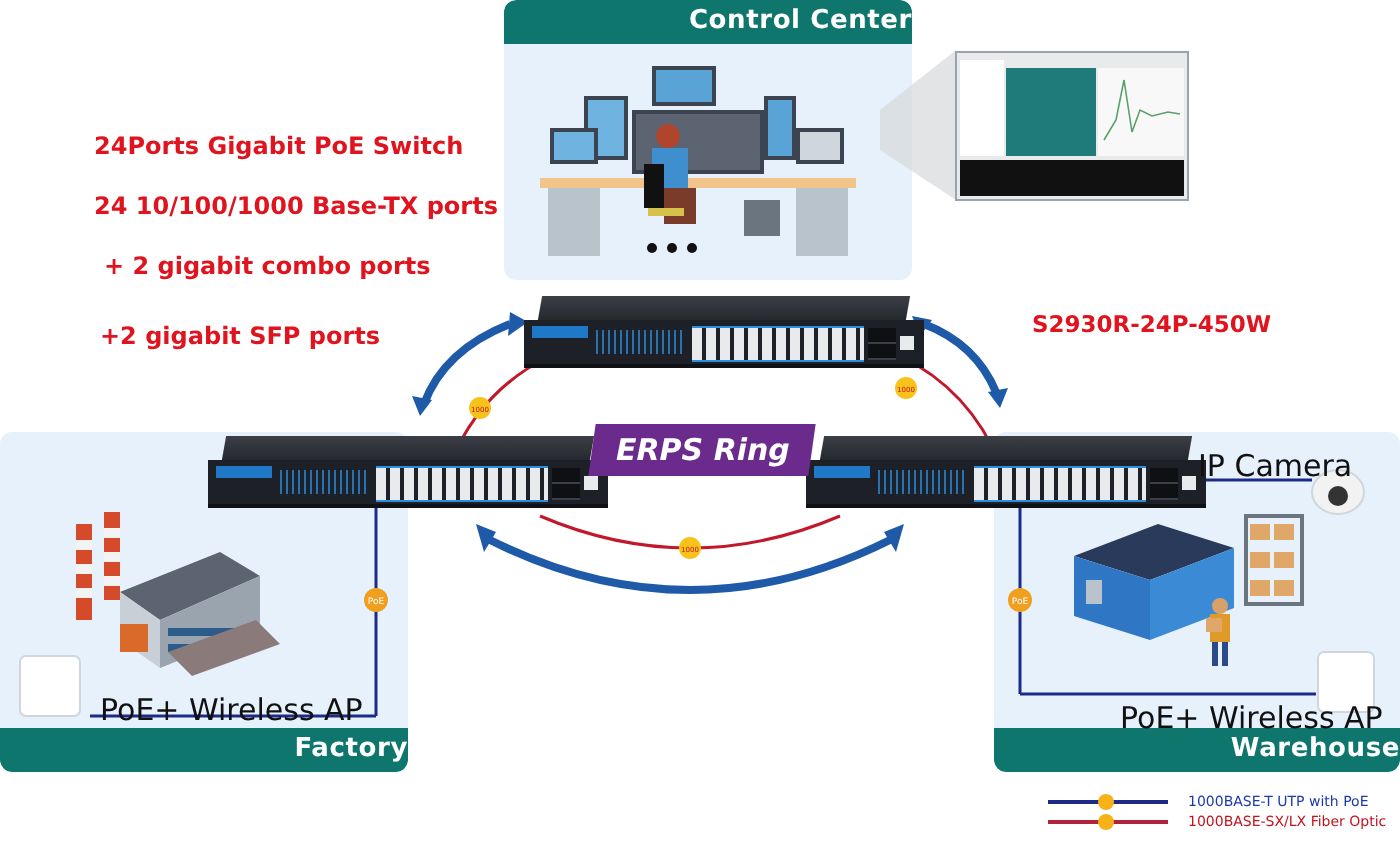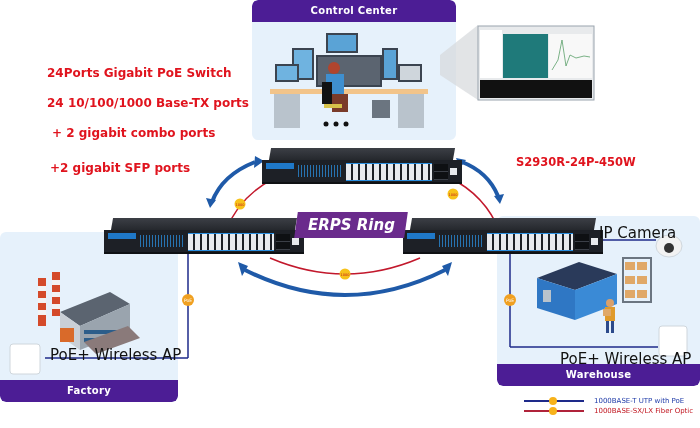--- a/index.html
+++ b/index.html
@@ -1,25 +1,25 @@
 <!DOCTYPE html>
 <html><head>
 <meta charset="utf-8">
 <style>
   * { box-sizing: border-box; margin: 0; padding: 0; }
   html, body { width: 700px; height: 428px; background: #ffffff; overflow: hidden; }
   body { position: relative; font-family: "DejaVu Sans", sans-serif; }
 
   .zone { position: absolute; background: #e6f1fb; border-radius: 6px; overflow: hidden; }
-  .zone-header { position: absolute; left: 0; right: 0; height: 22px; background: #4c1d95;
-     color: #ffffff; font-family: "DejaVu Sans", sans-serif; font-weight: bold; font-size: 10px;
-     text-align: center; line-height: 22px; letter-spacing: 0.3px; }
+  .zone-header { position: absolute; left: 0; right: 0; height: 22px; background: #0f766e;
+     color: #ffffff; font-family: "DejaVu Sans", sans-serif; font-weight: bold; font-size: 13px;
+     text-align: right; line-height: 22px; letter-spacing: 0.3px; }
   #zone-control { left: 252px; top: 0; width: 204px; height: 140px; }
   #zone-control .zone-header { top: 0; border-radius: 6px 6px 0 0; }
-  #zone-factory { left: 0; top: 232px; width: 178px; height: 170px; border-radius: 6px; }
+  #zone-factory { left: 0; top: 216px; width: 204px; height: 170px; border-radius: 6px; }
   #zone-factory .zone-header { bottom: 0; border-radius: 0 0 6px 6px; }
   #zone-warehouse { left: 497px; top: 216px; width: 203px; height: 170px; }
   #zone-warehouse .zone-header { bottom: 0; border-radius: 0 0 6px 6px; }
 
   .spec { position: absolute; color: #e0141e; font-family: "DejaVu Sans", sans-serif;
      font-weight: bold; font-size: 12px; white-space: nowrap; }
 
   .model { position: absolute; left: 516px; top: 155px; color: #e0141e; font-weight: bold; font-size: 11.5px; }
 
   .switch { position: absolute; width: 200px; height: 40px; }

